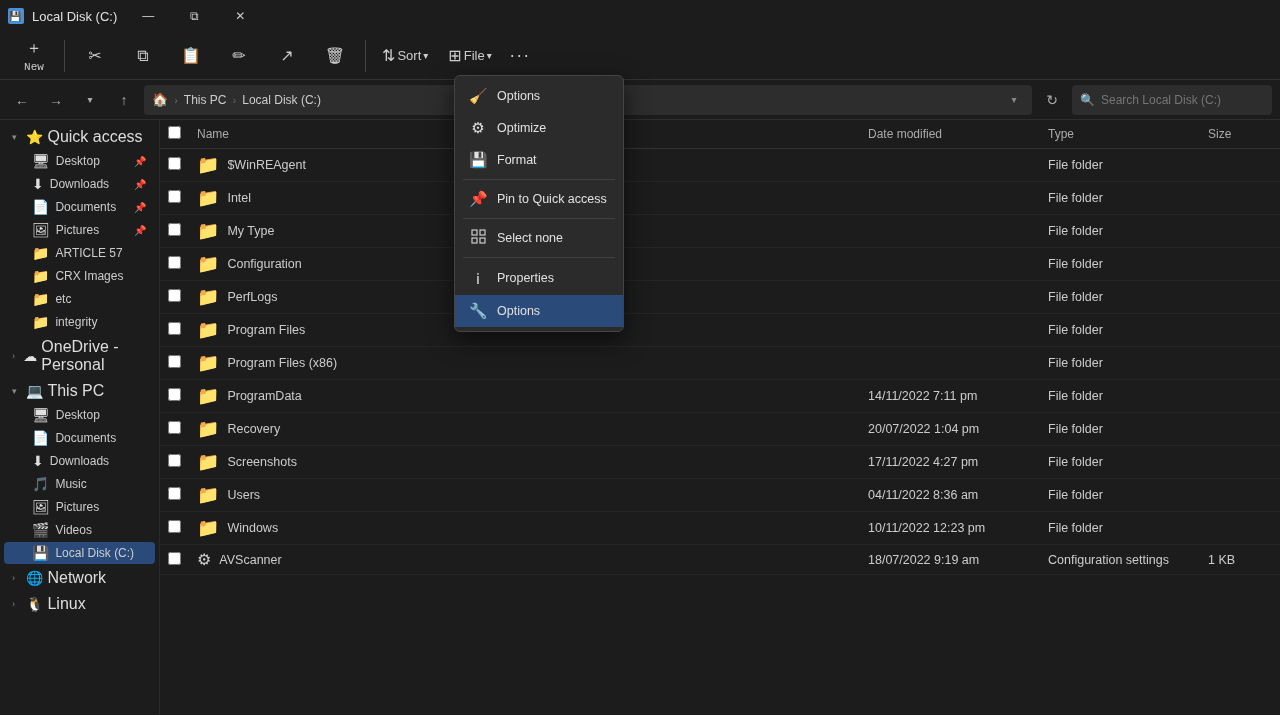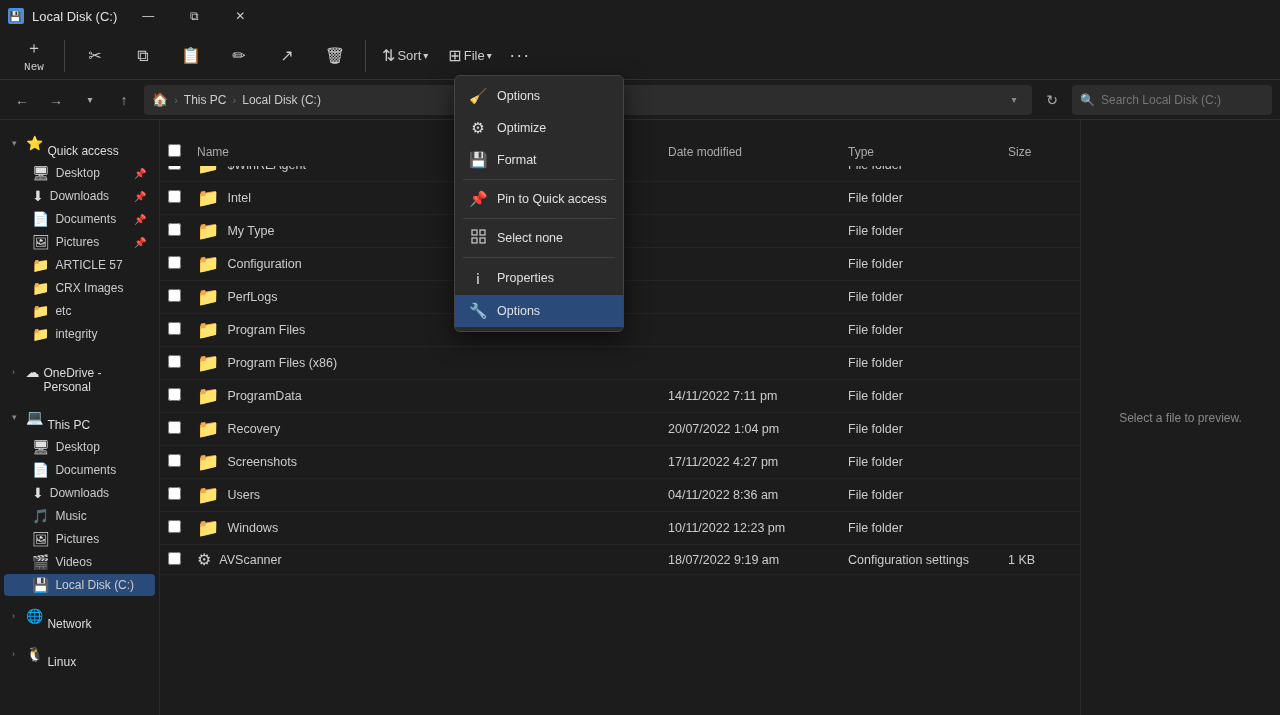--- a/index.html
+++ b/index.html
@@ -156,21 +156,21 @@
     .sidebar-group-header {
       display: flex; align-items: center;
       padding: 3px 8px;
       gap: 4px;
       cursor: pointer;
       border-radius: 4px;
       margin: 1px 4px;
     }
     .sg-arrow { font-size: 9px; color: #888; width: 10px; }
     .sg-icon { font-size: 14px; }
-    .sg-label { font-size: 12px; color: #ddd; margin-top: 16px; }
+    .sg-label { font-size: 16px; color: #ddd; }
 
     .sidebar-item {
       display: flex; align-items: center;
       padding: 3px 8px 3px 28px;
       gap: 6px;
       cursor: pointer;
       border-radius: 4px;
       margin: 1px 4px;
     }
     .sidebar-item.active { background: #2a4a7a; }
@@ -186,21 +186,21 @@
       position: relative;
     }
     #file-pane::-webkit-scrollbar { width: 6px; }
     #file-pane::-webkit-scrollbar-thumb { background: #444; border-radius: 2px; }
 
     #file-table {
       width: 100%;
       border-collapse: collapse;
     }
     #file-table thead th {
-      position: sticky; top: 18px;
+      position: sticky; top: 0;
       background: #1c1c1c;
       padding: 6px 8px;
       text-align: left;
       font-weight: 400;
       font-size: 12px;
       color: #aaa;
       border-bottom: 1px solid #333;
       cursor: pointer;
     }
     .col-check { width: 24px; }
@@ -610,23 +610,20 @@
       </div>
     </td>
     <td>18/07/2022 9:19 am</td>
     <td>Configuration settings</td>
     <td>1 KB</td>
   </tr>
         </tbody>
     </table>
   </div>
 
-  <div id="preview-pane">
-    <span class="preview-text">Select a file to preview.</span>
-  </div>
 
 </div>
 
 <div id="context-menu">
   <div class="cm-item">
     <span class="cm-icon">🧹</span>
     <span>Options</span>
   </div>
   <div class="cm-item">
     <span class="cm-icon">⚙</span>

